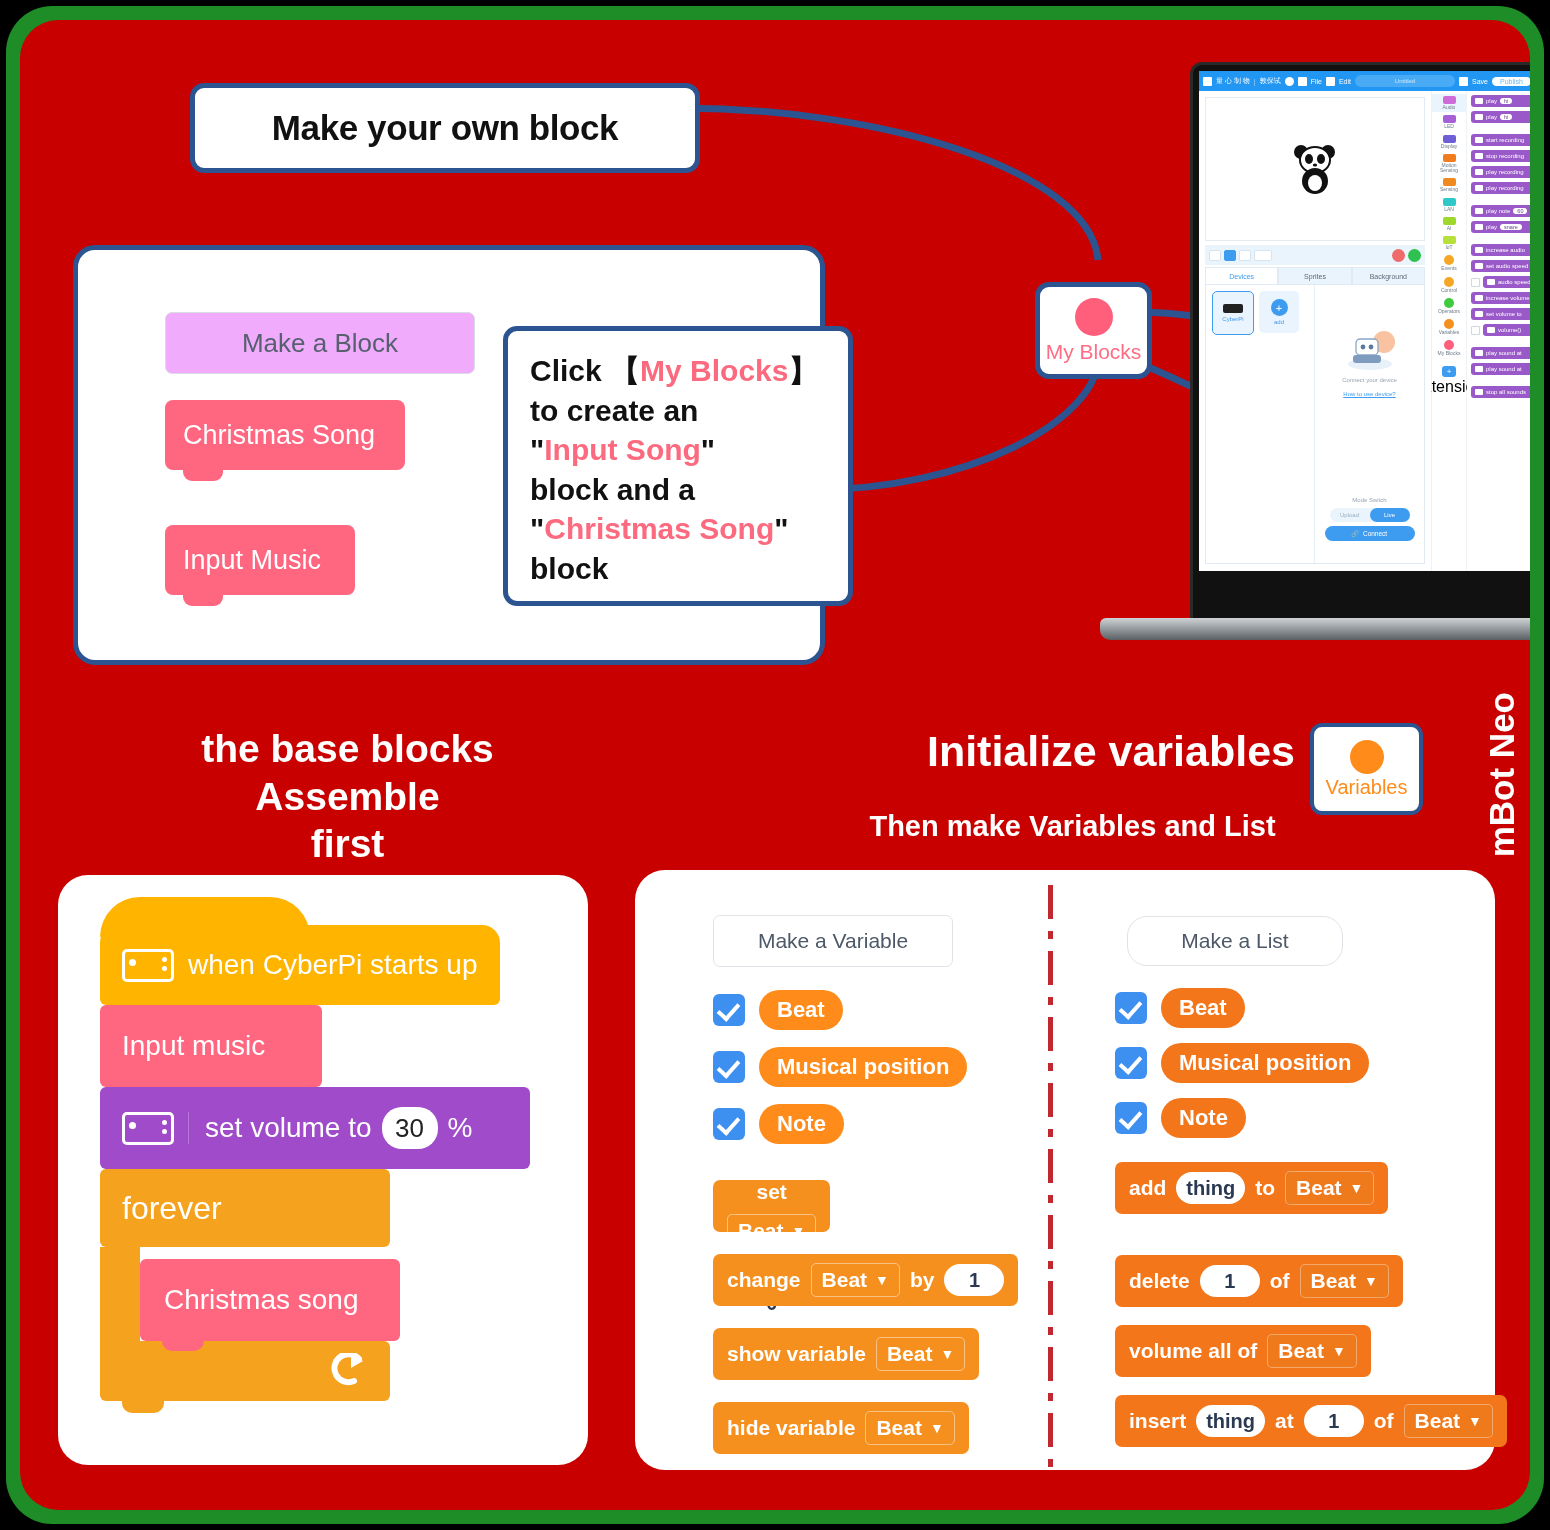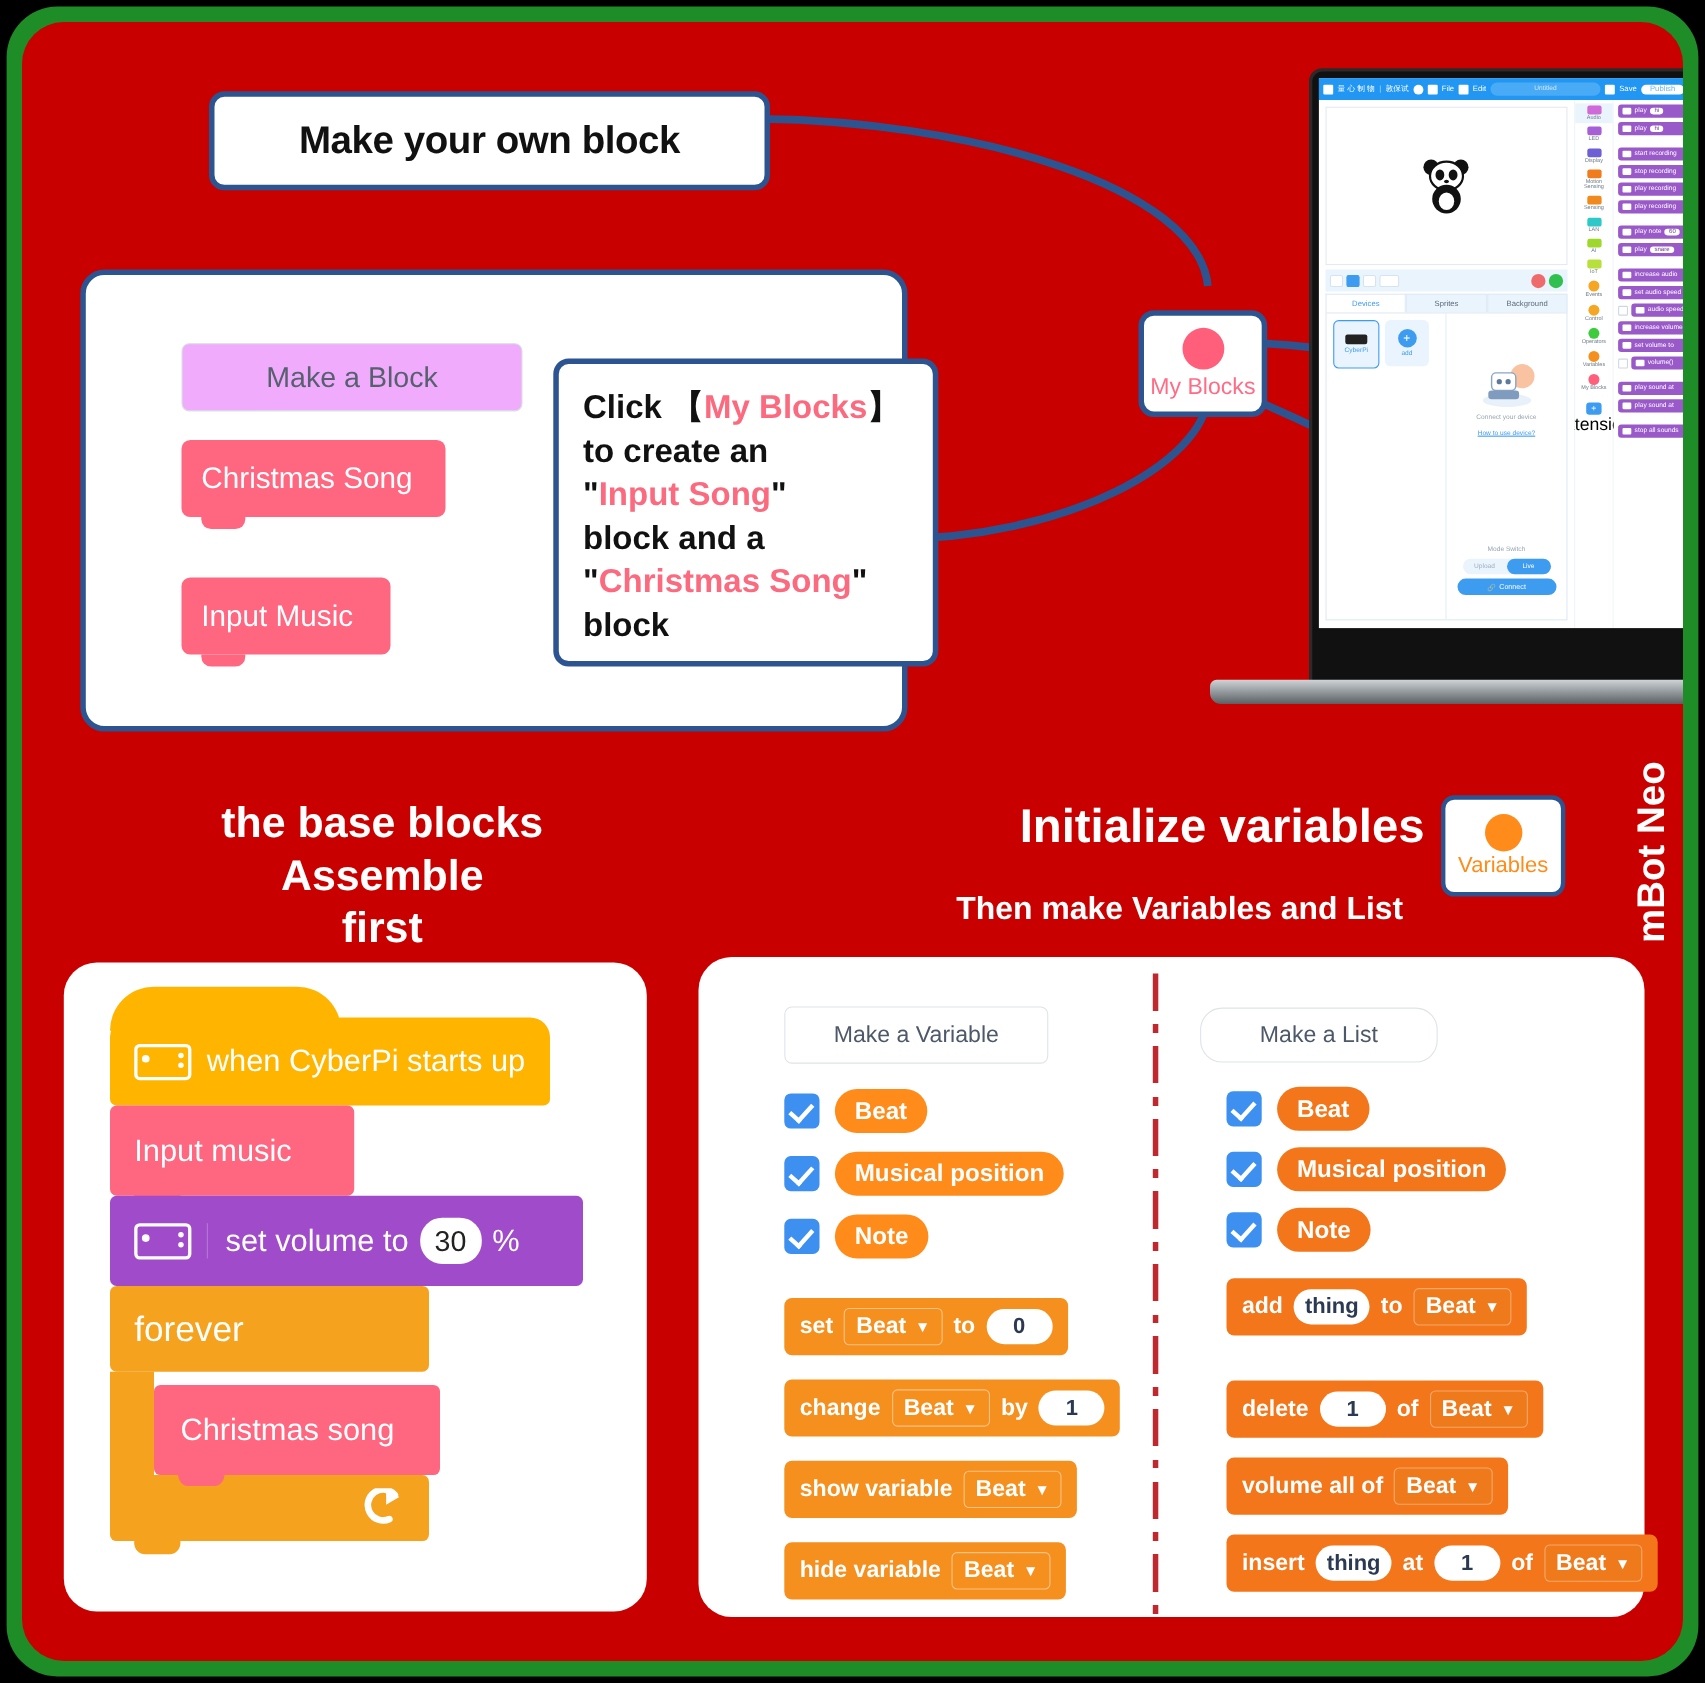--- a/index.html
+++ b/index.html
@@ -569,21 +569,21 @@
       </div>
       <div class="chkrow" style="left:78px;top:177px;">
         <div class="chk"></div>
         <div class="vpill">Musical position</div>
       </div>
       <div class="chkrow" style="left:78px;top:234px;">
         <div class="chk"></div>
         <div class="vpill">Note</div>
       </div>
 
-      <div class="ob" style="left:78px;top:310px;">
+      <div class="ob" style="left:78px;top:310px;flex-direction:column;">
         <span>set</span>
         <span class="dd">
           <span>Beat</span>
           <span class="caret">▼</span>
         </span>
         <span>to</span>
         <span class="wov">0</span>
       </div>
 
       <div class="ob" style="left:78px;top:384px;">
@@ -605,21 +605,21 @@
       </div>
 
       <div class="ob" style="left:78px;top:532px;">
         <span>hide variable</span>
         <span class="dd">
           <span>Beat</span>
           <span class="caret">▼</span>
         </span>
       </div>
 
-      <div class="vbtn" id="make-a-list" style="left:456px;top:46px;width:216px;height:50px;border-radius:20px;">Make a List</div>
+      <div class="vbtn" id="make-a-list" style="left:492px;top:46px;width:216px;height:50px;border-radius:20px;">Make a List</div>
 
       <div class="chkrow" style="left:480px;top:118px;">
         <div class="chk"></div>
         <div class="vpill" style="background:#f3761a">Beat</div>
       </div>
       <div class="chkrow" style="left:480px;top:173px;">
         <div class="chk"></div>
         <div class="vpill" style="background:#f3761a">Musical position</div>
       </div>
       <div class="chkrow" style="left:480px;top:228px;">

